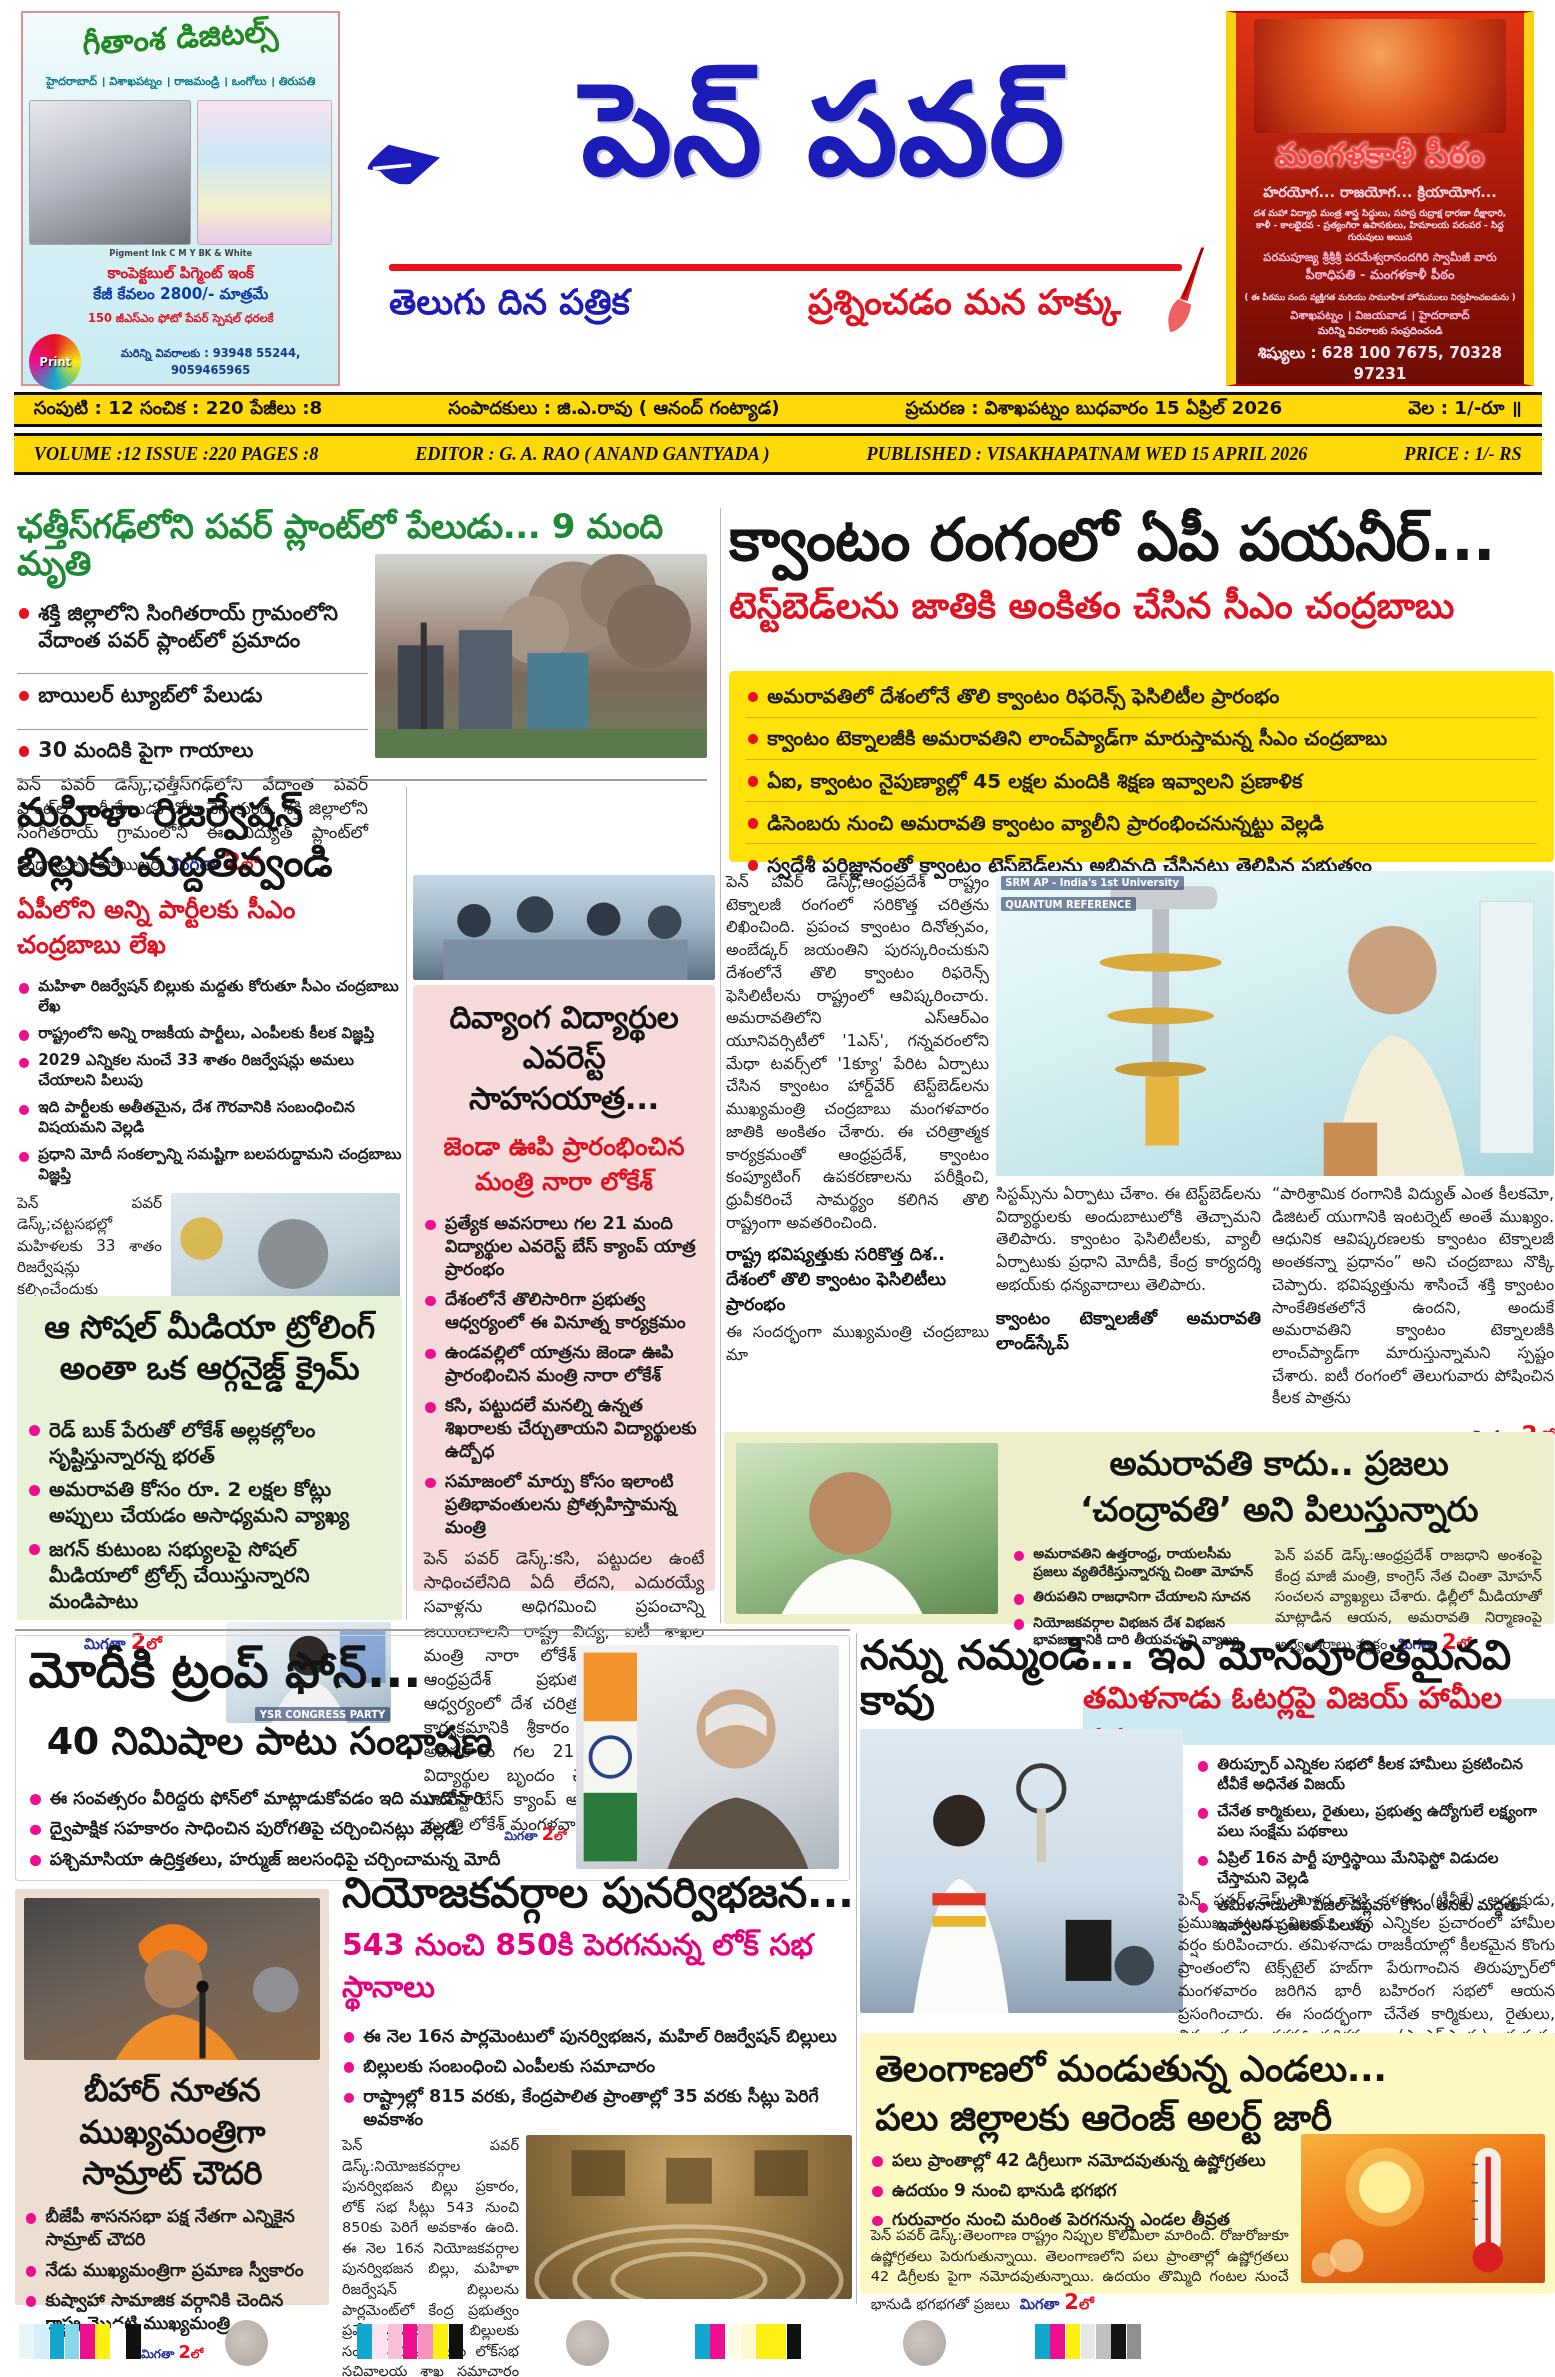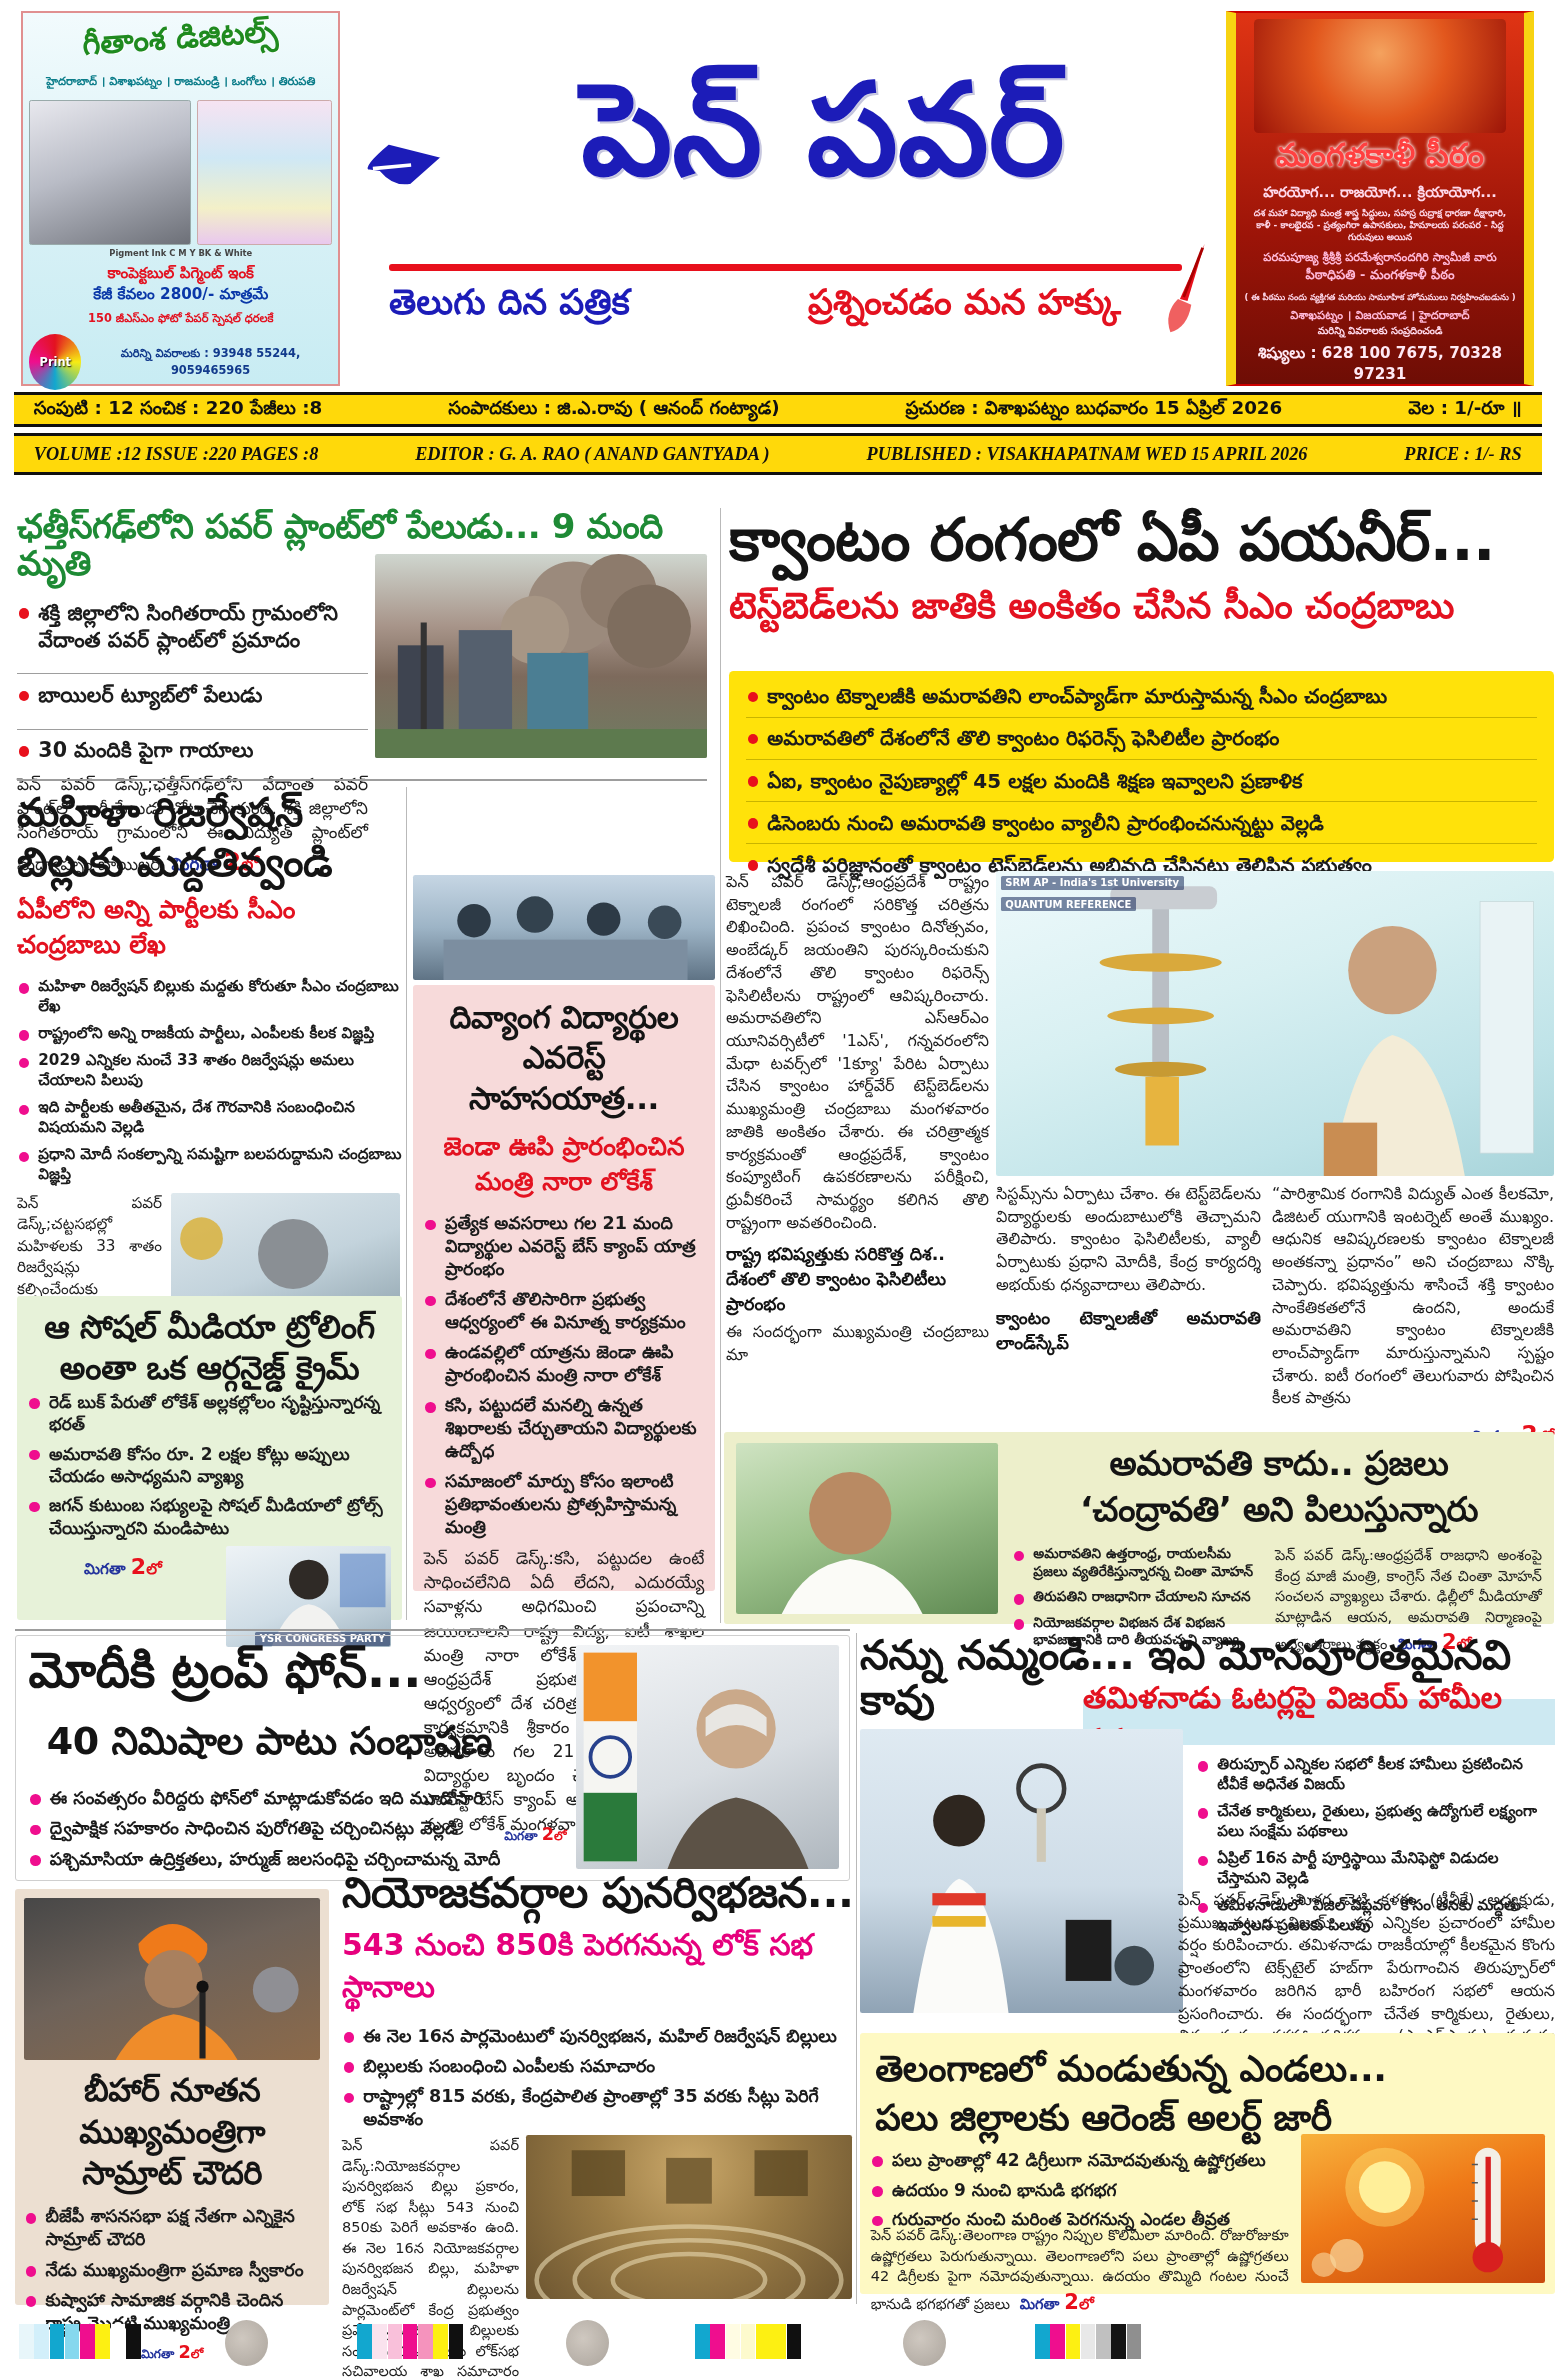--- a/index.html
+++ b/index.html
@@ -219,21 +219,21 @@
     <div class="body-text" style="font-size:17px; margin-top:4.6px;">
       <span>పెన్ పవర్ డెస్క్:కసి, పట్టుదల ఉంటే సాధించలేనిది ఏదీ లేదని, ఎదురయ్యే సవాళ్లను అధిగమించి ప్రపంచాన్ని జయించాలని రాష్ట్ర విద్య, ఐటీ శాఖల మంత్రి నారా లోకేశ్ పిలుపునిచ్చారు. ఆంధ్రప్రదేశ్ ప్రభుత్వం, సమగ్రశిక్ష ఆధ్వర్యంలో దేశ చరిత్రలోనే ఒక వినూత్న కార్యక్రమానికి శ్రీకారం చుట్టింది. ప్రత్యేక అవసరాలు గల 21 మంది దివ్యాంగ విద్యార్థుల బృందం చేపట్టనున్న నేపాల్ ఎవరెస్ట్ బేస్ క్యాంప్ అధిరోహణ యాత్రను మంత్రి లోకేశ్ మంగళవారం ఉండవల్లిలోని</span>
     </div>
     <div style="text-align:right; margin-top:6.1px;">
       <span class="cont"><span>మిగతా</span> <b>2</b><i>లో</i></span>
     </div>
   </div>
 
   <div class="abs box-green" style="left:17px; top:1296px; width:385px; height:324px; padding:10.7px 10.7px; box-sizing:border-box;">
     <div class="headline" style="font-size:32px; text-align:center; line-height:1.3;">ఆ సోషల్ మీడియా ట్రోలింగ్ అంతా ఒక ఆర్గనైజ్డ్ క్రైమ్</div>
-    <ul class="bullets dot-pink" style="margin-top:1px; font-size:17px;">
+    <ul class="bullets dot-pink" style="margin-top:27px; font-size:20px;">
         <li>రెడ్ బుక్ పేరుతో లోకేశ్ అల్లకల్లోలం సృష్టిస్తున్నారన్న భరత్</li>
         <li>అమరావతి కోసం రూ. 2 లక్షల కోట్లు అప్పులు చేయడం అసాధ్యమని వ్యాఖ్య</li>
         <li>జగన్ కుటుంబ సభ్యులపై సోషల్ మీడియాలో ట్రోల్స్ చేయిస్తున్నారని మండిపాటు</li>
       </ul>
     <div style="display:flex; gap:7.6px;">
       <div class="body-text" style="width:191px; font-size:15.2px;">
         <div style="text-align:center; margin-top:4.6px;">
           <span class="cont"><span>మిగతా</span> <b>2</b><i>లో</i></span>
         </div>
       </div>
@@ -251,22 +251,22 @@
 
   <div class="vrule" style="left:406px; top:787px; height:833px;"></div>
   <div class="vrule" style="left:720px; top:508px; height:1115px;"></div>
 
   <div class="abs" style="left:729px; top:508px; width:823px;">
     <div class="headline" style="font-size:59px; letter-spacing:-0.8px;">క్వాంటం రంగంలో ఏపీ పయనీర్...</div>
     <div class="red-head" style="font-size:36px; font-weight:800; margin-top:12.2px;">టెస్ట్‌బెడ్‌లను జాతికి అంకితం చేసిన సీఎం చంద్రబాబు</div>
   </div>
   <div class="abs box-yellow" style="left:729px; top:671px; width:825px; height:191px; padding:12.2px 17px; box-sizing:border-box; border-radius:4.6px;">
     <ul class="bullets dot-red ysep" style="font-size:20px;">
+        <li>అమరావతిలో దేశంలోనే తొలి క్వాంటం రిఫరెన్స్ ఫెసిలిటీల ప్రారంభం</li>
         <li>క్వాంటం టెక్నాలజీకి అమరావతిని లాంచ్‌ప్యాడ్‌గా మారుస్తామన్న సీఎం చంద్రబాబు</li>
-        <li>అమరావతిలో దేశంలోనే తొలి క్వాంటం రిఫరెన్స్ ఫెసిలిటీల ప్రారంభం</li>
         <li>ఏఐ, క్వాంటం నైపుణ్యాల్లో 45 లక్షల మందికి శిక్షణ ఇవ్వాలని ప్రణాళిక</li>
         <li>డిసెంబరు నుంచి అమరావతి క్వాంటం వ్యాలీని ప్రారంభించనున్నట్టు వెల్లడి</li>
         <li>స్వదేశీ పరిజ్ఞానంతో క్వాంటం టెస్ట్‌బెడ్‌లను అభివృద్ధి చేసినట్టు తెలిపిన ప్రభుత్వం</li>
       </ul>
   </div>
   <div class="abs body-text" style="left:726px; top:871px; width:263px; font-size:16px;">
     <span>పెన్ పవర్ డెస్క్;ఆంధ్రప్రదేశ్ రాష్ట్రం టెక్నాలజీ రంగంలో సరికొత్త చరిత్రను లిఖించింది. ప్రపంచ క్వాంటం దినోత్సవం, అంబేడ్కర్ జయంతిని పురస్కరించుకుని దేశంలోనే తొలి క్వాంటం రిఫరెన్స్ ఫెసిలిటీలను రాష్ట్రంలో ఆవిష్కరించారు. అమరావతిలోని ఎస్ఆర్ఎం యూనివర్సిటీలో '1ఎస్', గన్నవరంలోని మేధా టవర్స్‌లో '1క్యూ' పేరిట ఏర్పాటు చేసిన క్వాంటం హార్డ్‌వేర్ టెస్ట్‌బెడ్‌లను ముఖ్యమంత్రి చంద్రబాబు మంగళవారం జాతికి అంకితం చేశారు. ఈ చరిత్రాత్మక కార్యక్రమంతో ఆంధ్రప్రదేశ్, క్వాంటం కంప్యూటింగ్ ఉపకరణాలను పరీక్షించి, ధ్రువీకరించే సామర్థ్యం కలిగిన తొలి రాష్ట్రంగా అవతరించింది.</span>
     <div class="subbold" style="font-size:17.5px; margin-top:7.6px; text-align:left;">రాష్ట్ర భవిష్యత్తుకు సరికొత్త దిశ.. దేశంలో తొలి క్వాంటం ఫెసిలిటీలు ప్రారంభం</div>
     <div style="margin-top:4.6px;">ఈ సందర్భంగా ముఖ్యమంత్రి చంద్రబాబు మా</div>
   </div>

